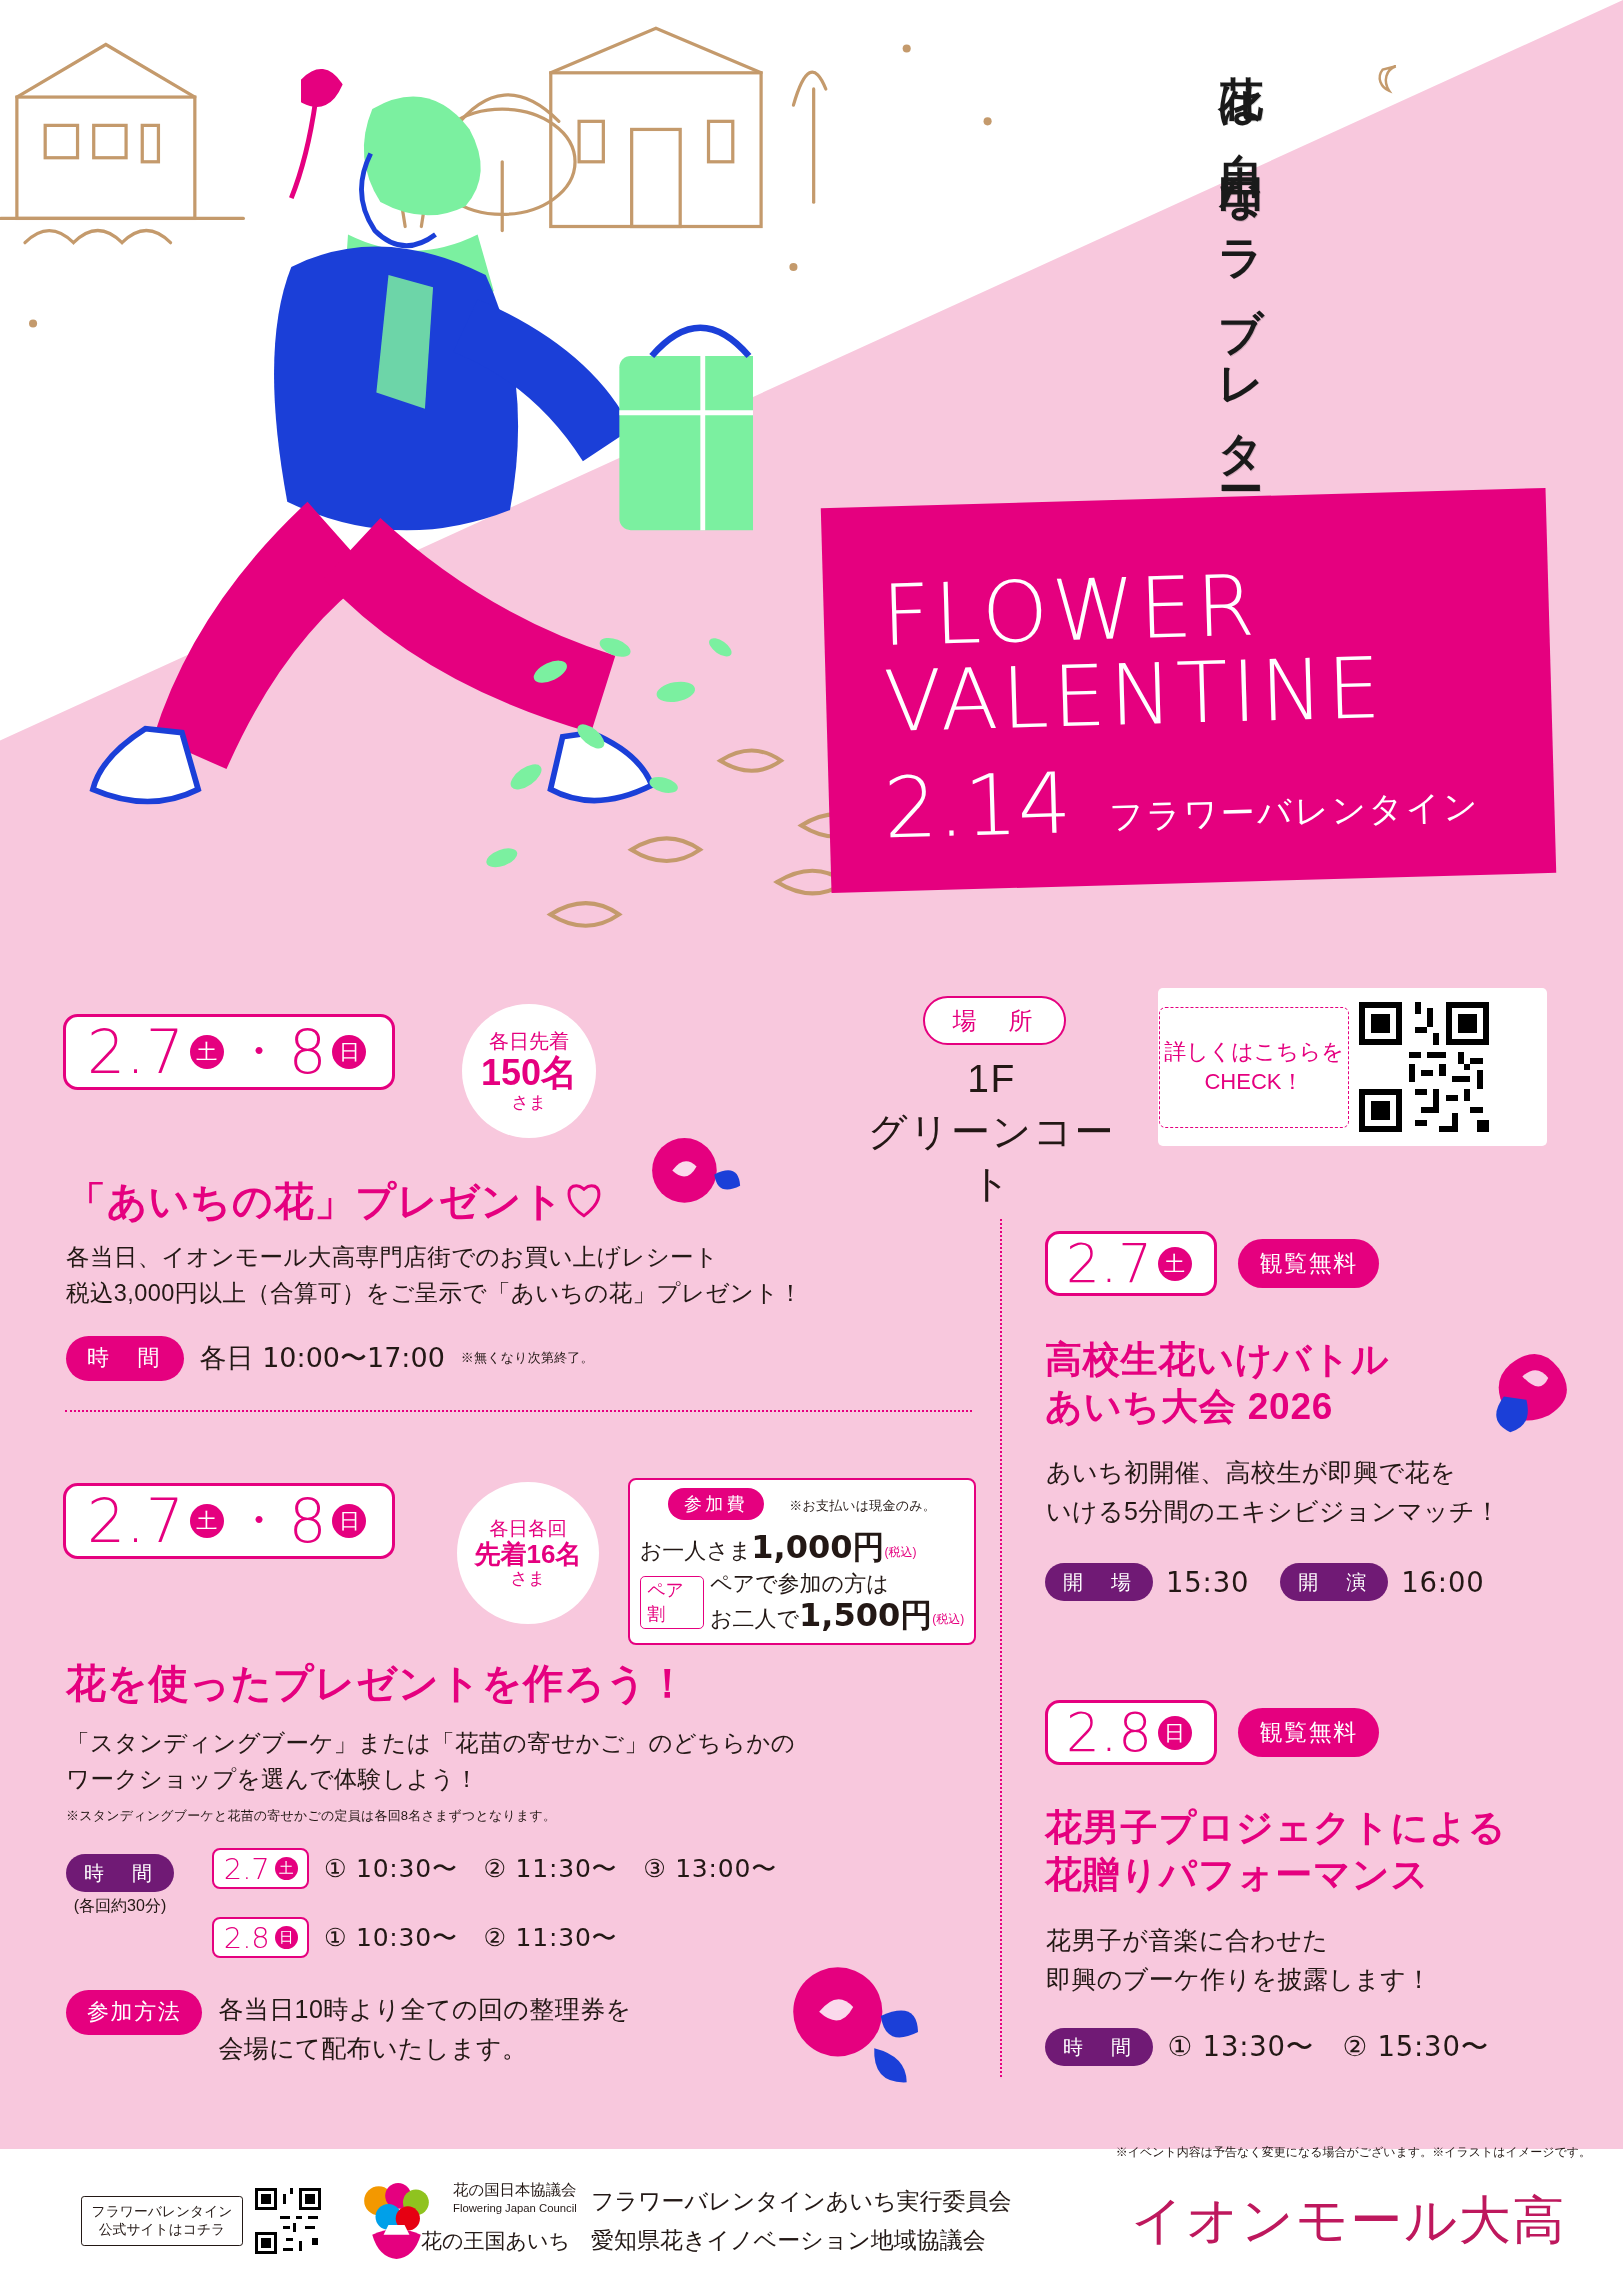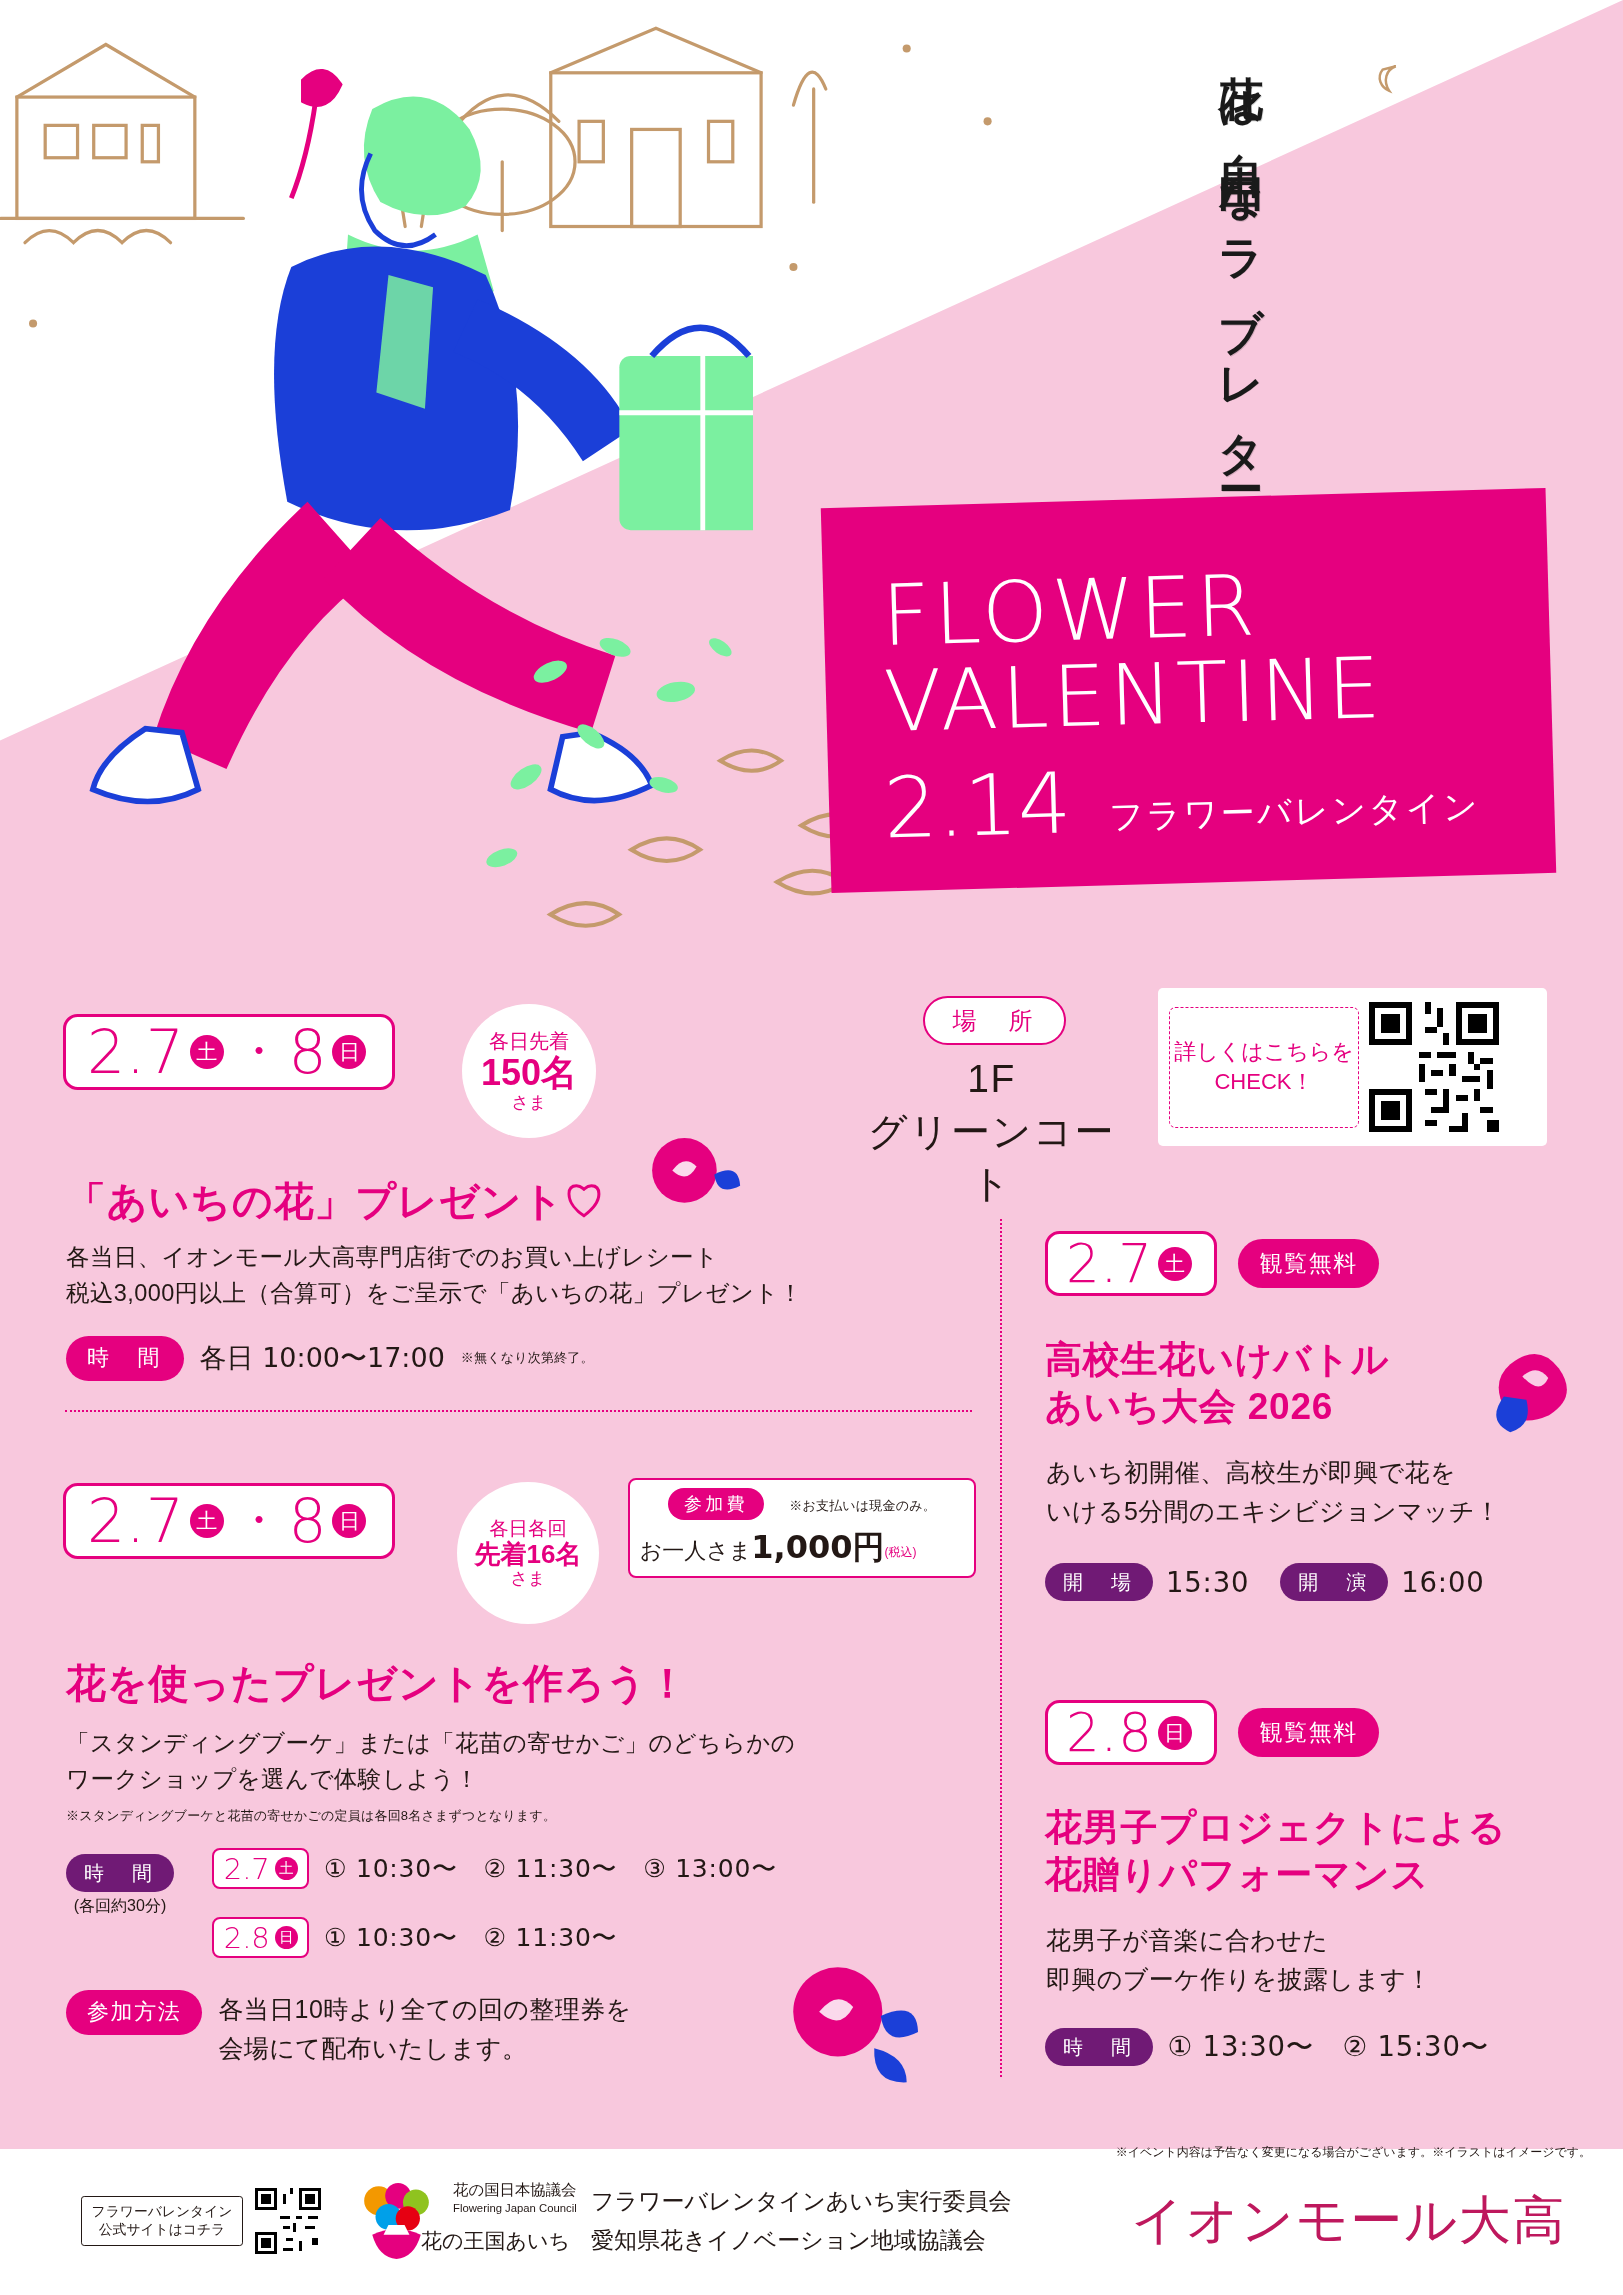--- a/index.html
+++ b/index.html
@@ -128,21 +128,21 @@
   .vdivider { position: absolute; border-left: 2.4px dotted #e5007f; }
 
   
   .qr-card {
     position: absolute; left: 1158px; top: 988px; width: 389px; height: 158px;
     background: #ffffff; border-radius: 4.9px;
     display: flex; align-items: center;
   }
   .qr-dash {
     border: 1.6px dashed #e5007f; border-radius: 6.5px;
-    width: 190px; height: 121px; margin-left: 11px;
+    width: 190px; height: 121px; margin-left: 1px;
     display: flex; flex-direction: column; align-items: center; justify-content: center;
     color: #e5007f; font-size: 22px; line-height: 1.35; text-align: center;
   }
   .qr-img { width: 130px; height: 130px; margin-left: 9.7px; }
 
   
   .fee-box {
     position: absolute; left: 628px; top: 1478px; width: 348px;
     background: #ffffff; border: 2.4px solid #e5007f; border-radius: 8px;
     padding: 8px 9.7px 9.7px;
@@ -408,20 +408,27 @@
 </div>
 
 <div class="fee-box">
   <div style="text-align:center;margin-bottom:6.5px;">
     <span class="pill" style="font-size:18px;padding:4px 16px;">参加費</span>
     <span class="small-note" style="margin-left:22px;">※お支払いは現金のみ。</span>
   </div>
   <div class="fee-row">
     <span>お一人さま</span><span class="big-price">1,000円</span><span class="tax">(税込)</span>
   </div>
+  <div style="display:flex;align-items:center;margin-top:4.9px;">
+    <span class="tag-pair">ペア割</span>
+    <div class="fee-row" style="line-height:1.15;">
+      <div>ペアで参加の方は</div>
+      <div><span>お二人で</span><span class="big-price">1,500円</span><span class="tax">(税込)</span></div>
+    </div>
+  </div>
 </div>
 
 <div class="sec-head" style="position:absolute;left:66px;top:1656px;">花を使ったプレゼントを作ろう！</div>
 
 <div class="body-text" style="position:absolute;left:66px;top:1725px;width:891px;">
   <div>「スタンディングブーケ」または「花苗の寄せかご」のどちらかの</div>
   <div>ワークショップを選んで体験しよう！</div>
 </div>
 <div class="small-note" style="position:absolute;left:66px;top:1807px;">※スタンディングブーケと花苗の寄せかごの定員は各回8名さまずつとなります。</div>
 

